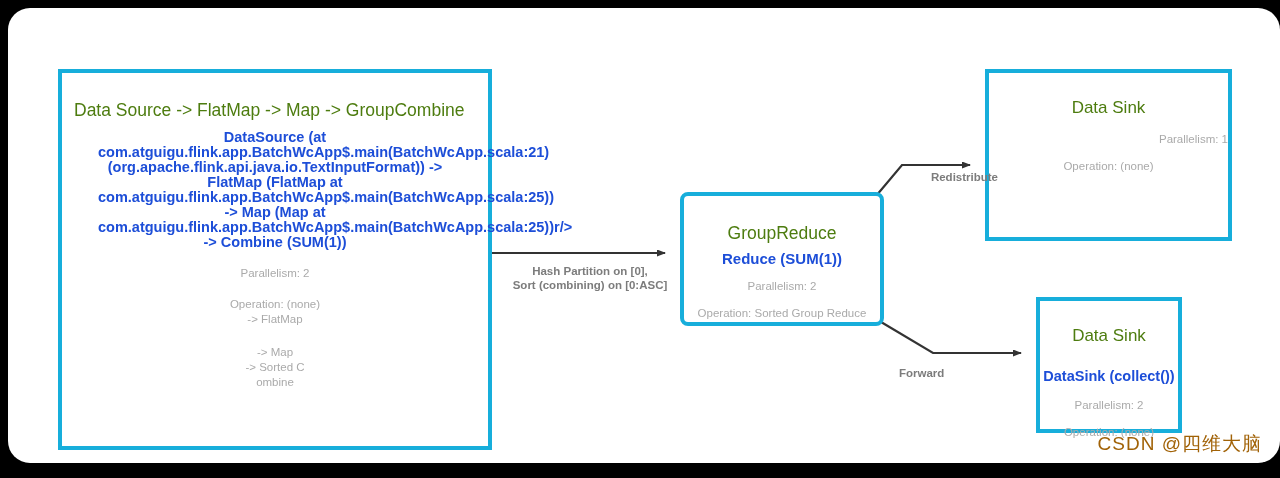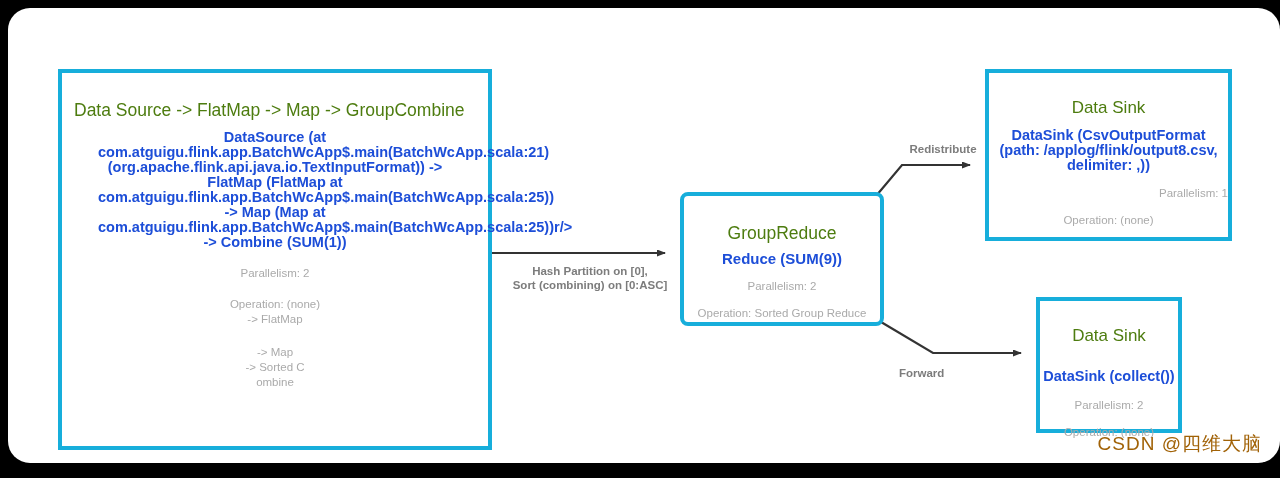--- a/index.html
+++ b/index.html
@@ -131,21 +131,21 @@
     position: absolute;
     color: #7c7c7c;
     font-size: 11.5px;
     font-weight: bold;
     line-height: 14px;
     text-align: center;
     white-space: pre-line;
     z-index: 4;
   }
   #label-hash      { left: 494px; top: 256px; width: 176px; }
-  #label-redist    { left: 880px; top: 134px; width: 110px; text-align: center;}
+  #label-redist    { left: 880px; top: 162px; width: 110px; text-align: right;}
   #label-forward   { left: 891px; top: 358px; width: 110px; text-align: left;}
 
   
   #watermark {
     position: absolute;
     right: 18px;
     bottom: 6px;
     color: #a16207;
     font-size: 19px;
     letter-spacing: 1px;
@@ -190,28 +190,27 @@
       <div class="node-meta meta-par">Parallelism: 2</div>
       <div class="node-meta meta-op">Operation: (none)</div>
       <div class="node-meta">-&gt; FlatMap</div>
       <div class="node-meta meta-tail" style="white-space:pre-line;">-&gt; Map
 -&gt; Sorted C
 ombine</div>
     </div>
 
     <div class="node" id="node-groupreduce">
       <div class="node-title">GroupReduce</div>
-      <div class="node-body">Reduce (SUM(9))</div>
+      <div class="node-body">Reduce (SUM(1))</div>
       <div class="node-meta meta-par">Parallelism: 2</div>
       <div class="node-meta meta-op">Operation: Sorted Group Reduce</div>
     </div>
 
     <div class="node" id="node-sink-csv">
       <div class="node-title">Data Sink</div>
-      <div class="node-body">DataSink (CsvOutputFormat (path: /applog/flink/output8.csv, delimiter: ,))</div>
       <div class="node-meta meta-par">Parallelism: 1</div>
       <div class="node-meta meta-op">Operation: (none)</div>
     </div>
 
     <div class="node" id="node-sink-collect">
       <div class="node-title">Data Sink</div>
       <div class="node-body">DataSink (collect())</div>
       <div class="node-meta meta-par">Parallelism: 2</div>
       <div class="node-meta meta-op">Operation: (none)</div>
     </div>

